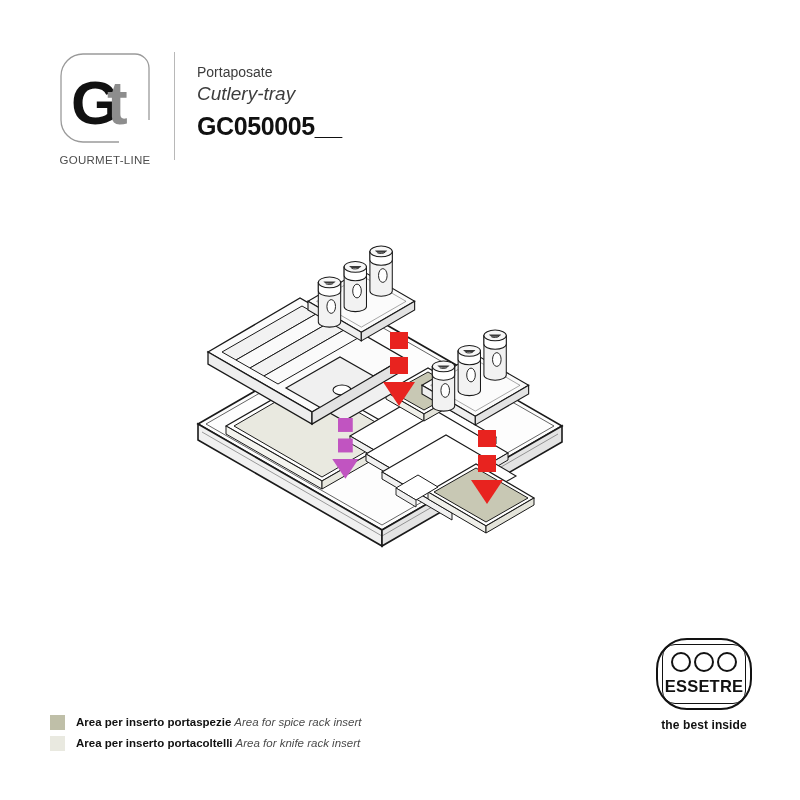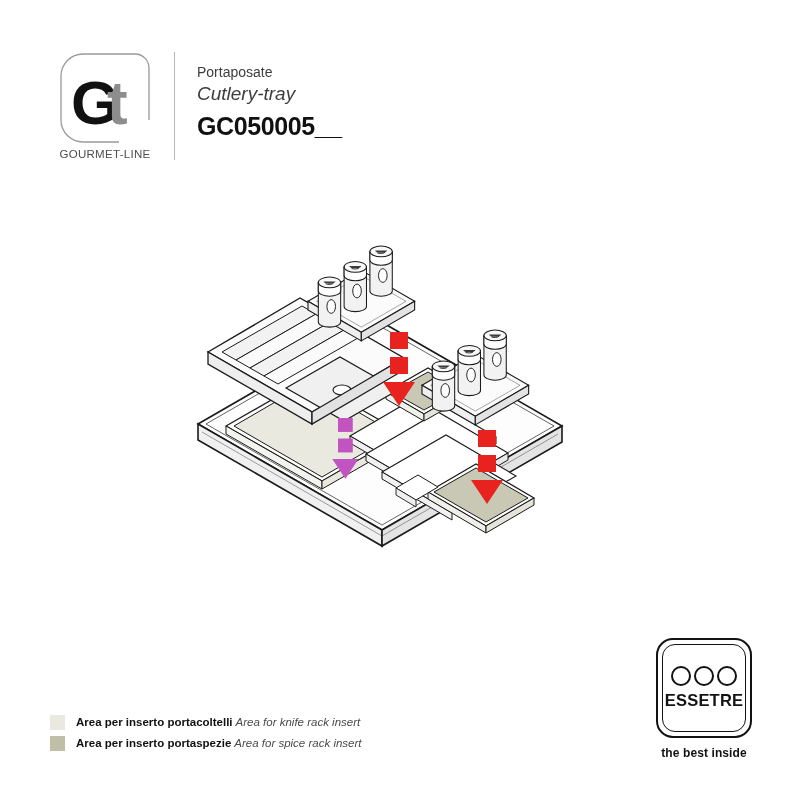--- a/index.html
+++ b/index.html
@@ -31,20 +31,21 @@
     flex-direction: column;
     align-items: center;
   }
   .brand-mark {
     position: relative;
     width: 100px;
     height: 100px;
   }
   .brand-mark svg { display: block; }
   .brand-tagline {
+    margin-top: 6px;
     font-size: 11.5px;
     letter-spacing: 0.3px;
     color: #4d4d4d;
     font-family: "Liberation Sans", sans-serif;
     white-space: nowrap;
   }
 
   .title-rule {
     width: 1px;
     align-self: stretch;
@@ -122,24 +123,24 @@
   
   .essetre {
     position: absolute;
     left: 652px;
     top: 638px;
     width: 104px;
     text-align: center;
   }
   .essetre-box {
     width: 96px;
-    height: 100px;
+    height: 72px;
     margin: 0 auto;
     border: 2.5px solid #121212;
-    border-radius: 17px;
+    border-radius: 31px;
     position: relative;
     box-sizing: border-box;
   }
   .essetre-inner {
     position: absolute;
     left: 4px; top: 4px; right: 4px; bottom: 4px;
     border: 1.6px solid #121212;
     border-radius: 13px;
     display: flex;
     flex-direction: column;
@@ -334,30 +335,30 @@
 
   <g fill="#c154c1" transform="translate(148, 178) scale(0.82)">
     <use href="#arrow-down"></use>
   </g>
 </svg>
 </div>
 
 <div class="legend">
 
   <div class="legend-row">
+    <span class="legend-swatch" style="background: rgb(191, 191, 168);"></span>
+    <span class="legend-text">
+      <span class="lg-it">Area per inserto portaspezie</span><span class="lg-en">Area for spice rack insert</span>
+    </span>
+  </div>
+
+  <div class="legend-row">
     <span class="legend-swatch" style="background: rgb(233, 233, 224);"></span>
     <span class="legend-text">
       <span class="lg-it">Area per inserto portacoltelli</span><span class="lg-en">Area for knife rack insert</span>
-    </span>
-  </div>
-
-  <div class="legend-row">
-    <span class="legend-swatch" style="background: rgb(191, 191, 168);"></span>
-    <span class="legend-text">
-      <span class="lg-it">Area per inserto portaspezie</span><span class="lg-en">Area for spice rack insert</span>
     </span>
   </div>
 </div>
 
 <div class="essetre">
   <div class="essetre-box">
     <div class="essetre-inner">
       <div class="essetre-dots">
         <span class="essetre-dot"></span>
         <span class="essetre-dot"></span>

